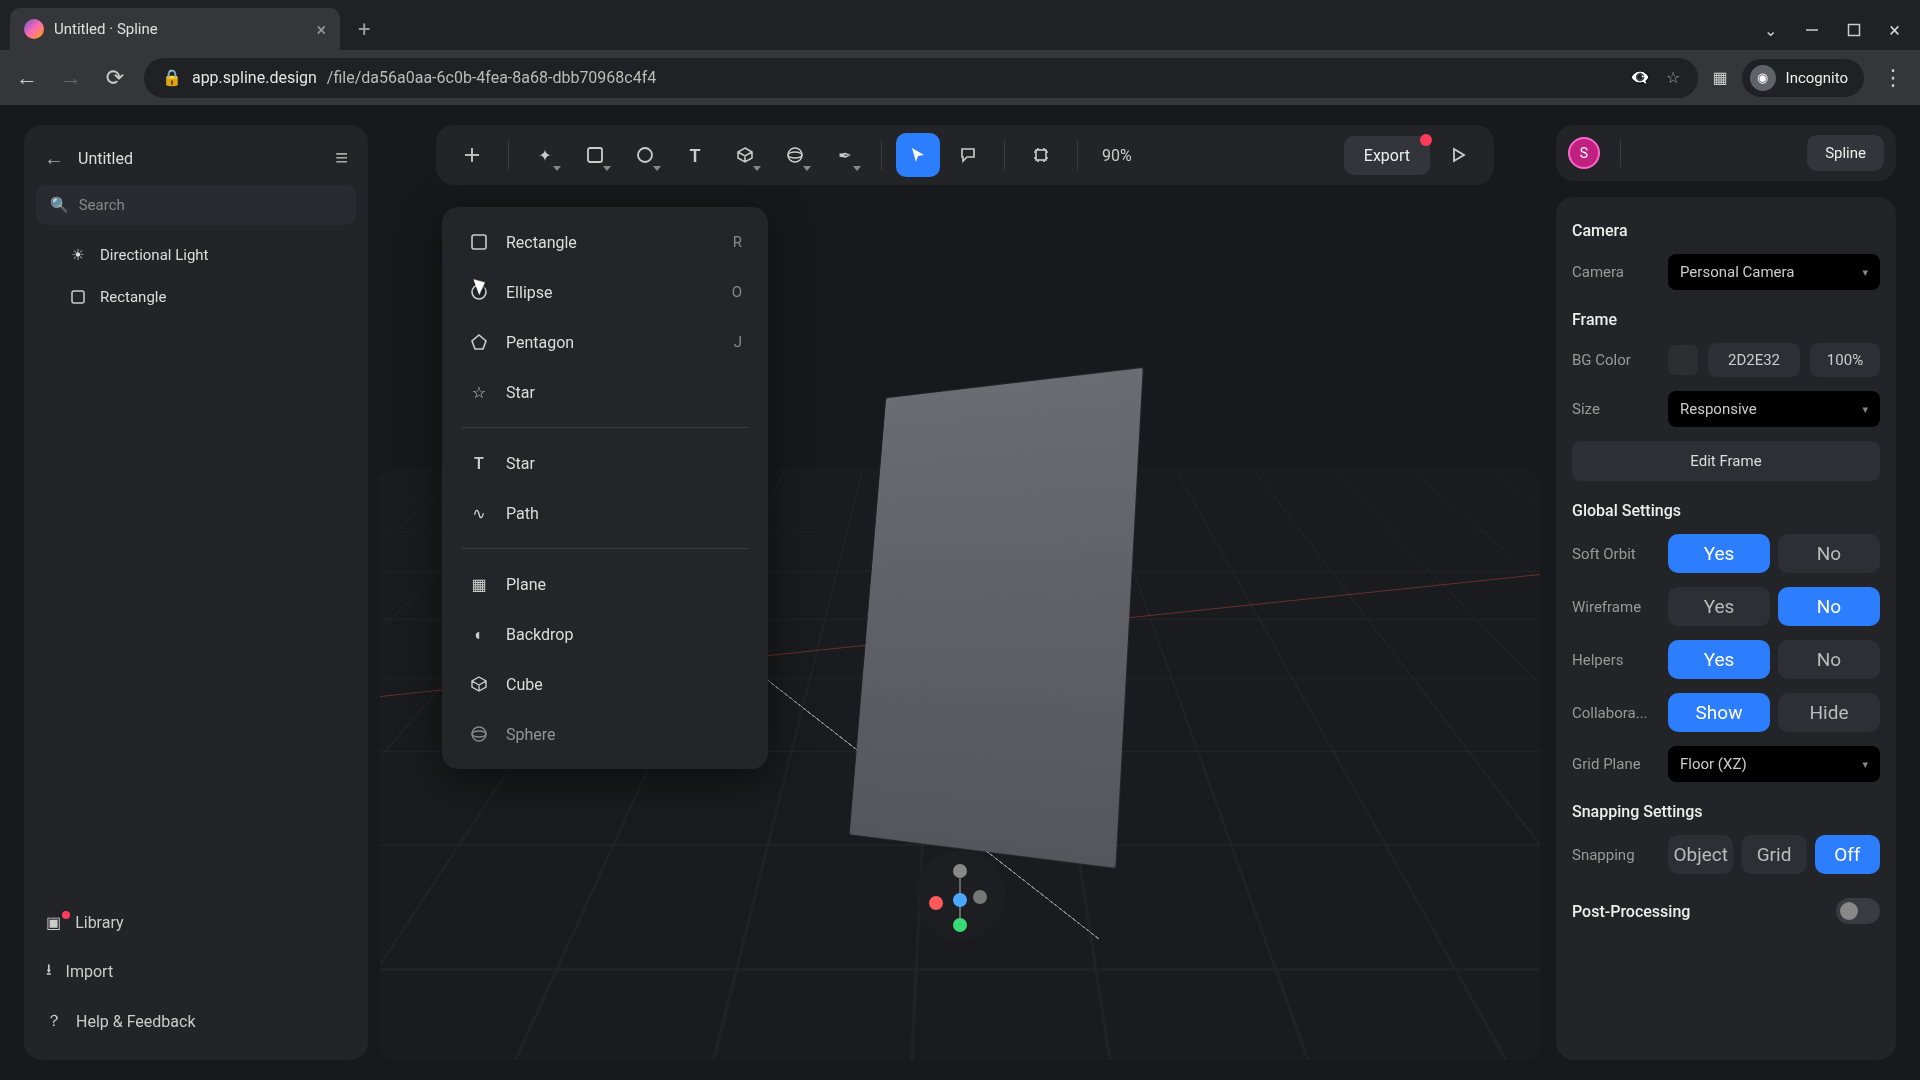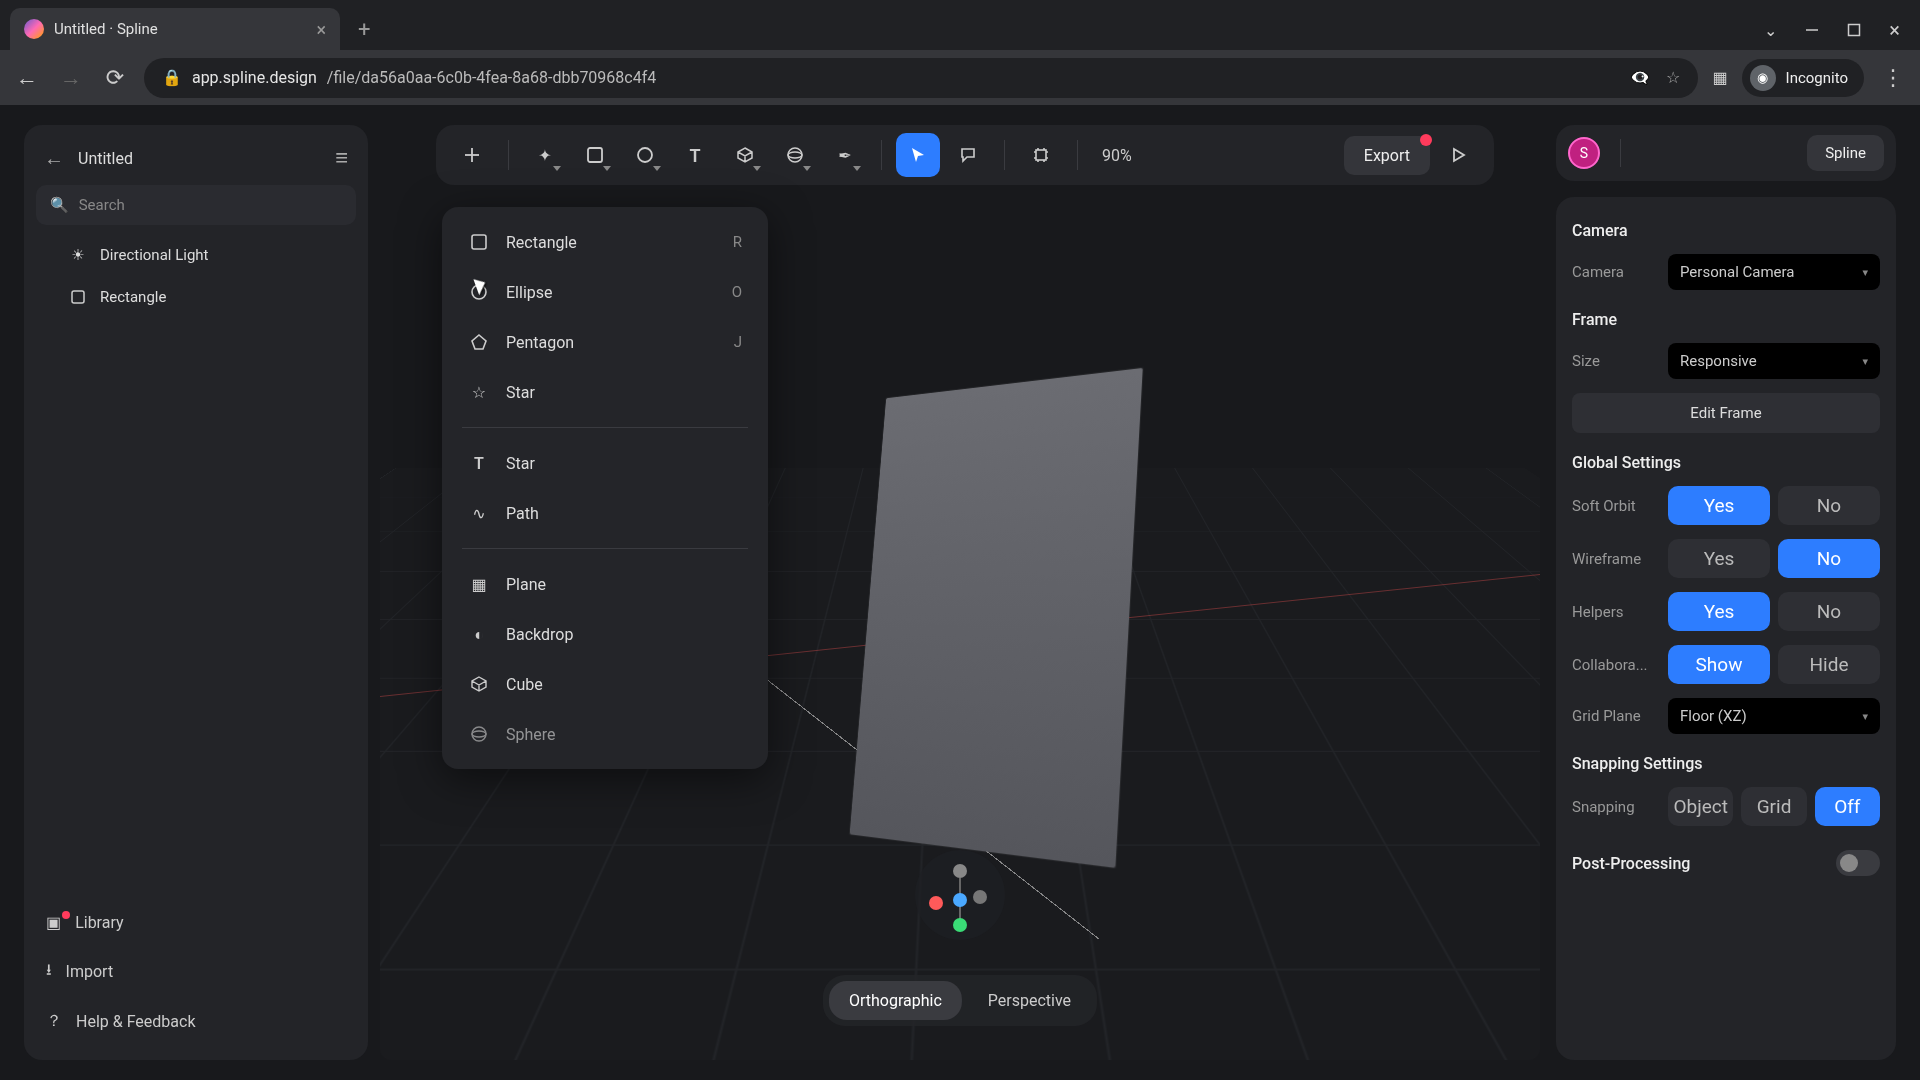--- a/index.html
+++ b/index.html
@@ -278,24 +278,20 @@
     <div class="sun-ray2"></div>
     <div class="rect3d"></div>
     <div class="gizmo">
       <div class="stick"></div>
       <div class="ball c"></div>
       <div class="ball r"></div>
       <div class="ball b"></div>
       <div class="ball gray2"></div>
       <div class="ball g"></div>
     </div>
-    <div class="cam-switch">
-      <div class="opt active">Orthographic</div>
-      <div class="opt">Perspective</div>
-    </div>
   </div>
 
   <div class="shape-menu">
     <div class="sm-item">
         <span class="sm-icon">
           <svg width="18" height="18" viewBox="0 0 18 18" fill="none" stroke="#ccc" stroke-width="1.6">
             <rect x="2" y="2" width="14" height="14" rx="2"></rect>
           </svg>
         </span>
         <span>Rectangle</span>
@@ -372,20 +368,28 @@
       <div class="prop-row">
         <div class="prop-label">Camera</div>
         <div class="prop-select">
             <span>Personal Camera</span>
             <span class="chev">▾</span>
           </div>
       </div>
 
       <div class="section-title">Frame</div>
       <div class="prop-row">
+        <div class="prop-label">BG Color</div>
+        <div class="color-row" style="flex:1">
+          <div class="swatch"></div>
+          <div class="hex-field">2D2E32</div>
+          <div class="pct-field">100%</div>
+        </div>
+      </div>
+      <div class="prop-row">
         <div class="prop-label">Size</div>
         <div class="prop-select">
             <span>Responsive</span>
             <span class="chev">▾</span>
           </div>
       </div>
       <div class="full-btn">Edit Frame</div>
 
       <div class="section-title">Global Settings</div>
       <div class="prop-row">

